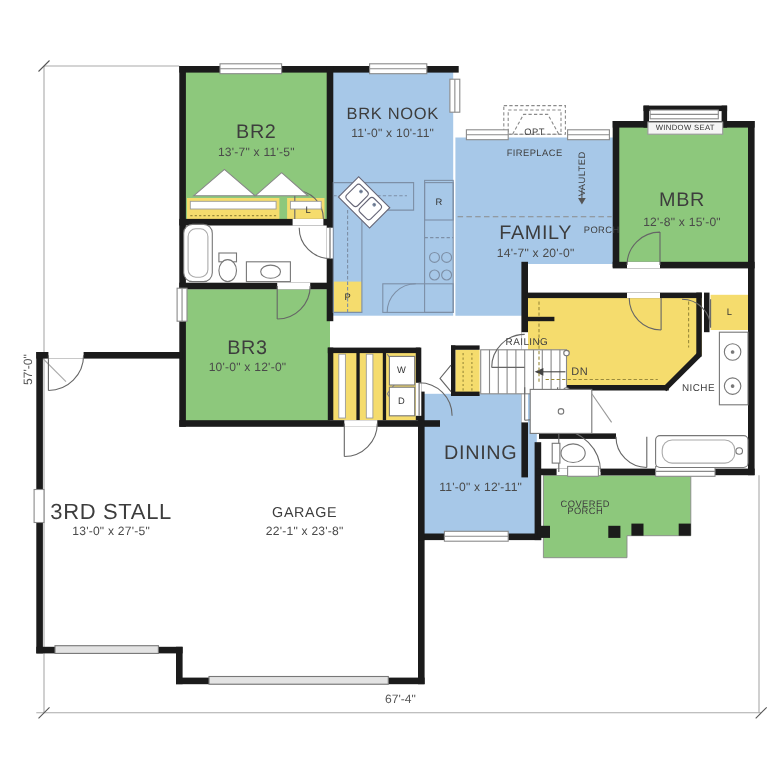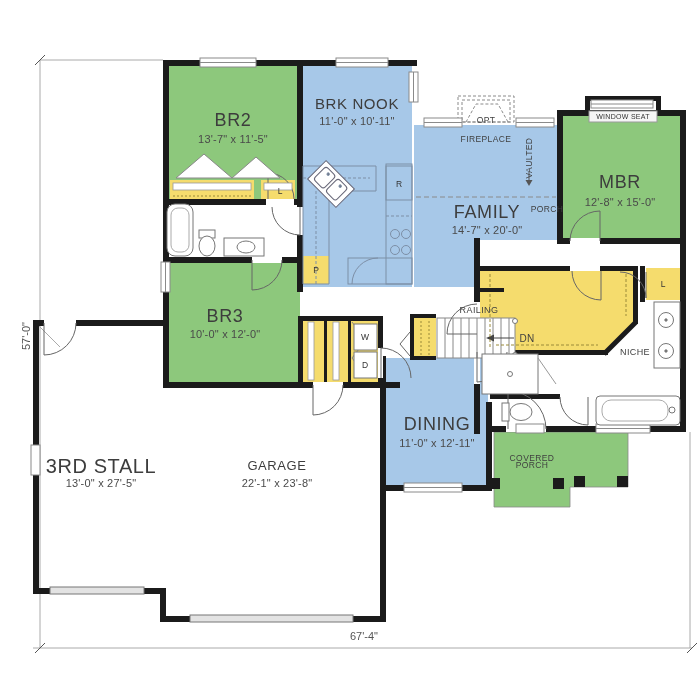--- a/index.html
+++ b/index.html
@@ -276,21 +276,21 @@
 
   <div class="lbl room-name" style="left:620px;top:182px">MBR</div>
   <div class="lbl room-dims" style="left:620px;top:203px">12'-8" x 15'-0"</div>
 
   <div class="lbl room-name" style="left:487px;top:212px">FAMILY</div>
   <div class="lbl room-dims" style="left:487px;top:231px">14'-7" x 20'-0"</div>
 
   <div class="lbl room-name" style="left:225px;top:316px">BR3</div>
   <div class="lbl room-dims" style="left:225px;top:335px">10'-0" x 12'-0"</div>
 
-  <div class="lbl room-name" style="left:437px;top:424px">DINING</div>
+  <div class="lbl room-name" style="left:437px;top:412px">DINING</div>
   <div class="lbl room-dims" style="left:437px;top:444px">11'-0" x 12'-11"</div>
 
   <div class="lbl room-name" style="left:277px;top:466px;font-size:13px">GARAGE</div>
   <div class="lbl room-dims" style="left:277px;top:484px">22'-1" x 23'-8"</div>
 
   <div class="lbl room-name" style="left:101px;top:466px;font-size:20px">3RD STALL</div>
   <div class="lbl room-dims" style="left:101px;top:484px">13'-0" x 27'-5"</div>
 
   <div class="lbl tiny" style="left:532px;top:458px">COVERED</div>
   <div class="lbl tiny" style="left:532px;top:465px">PORCH</div>

